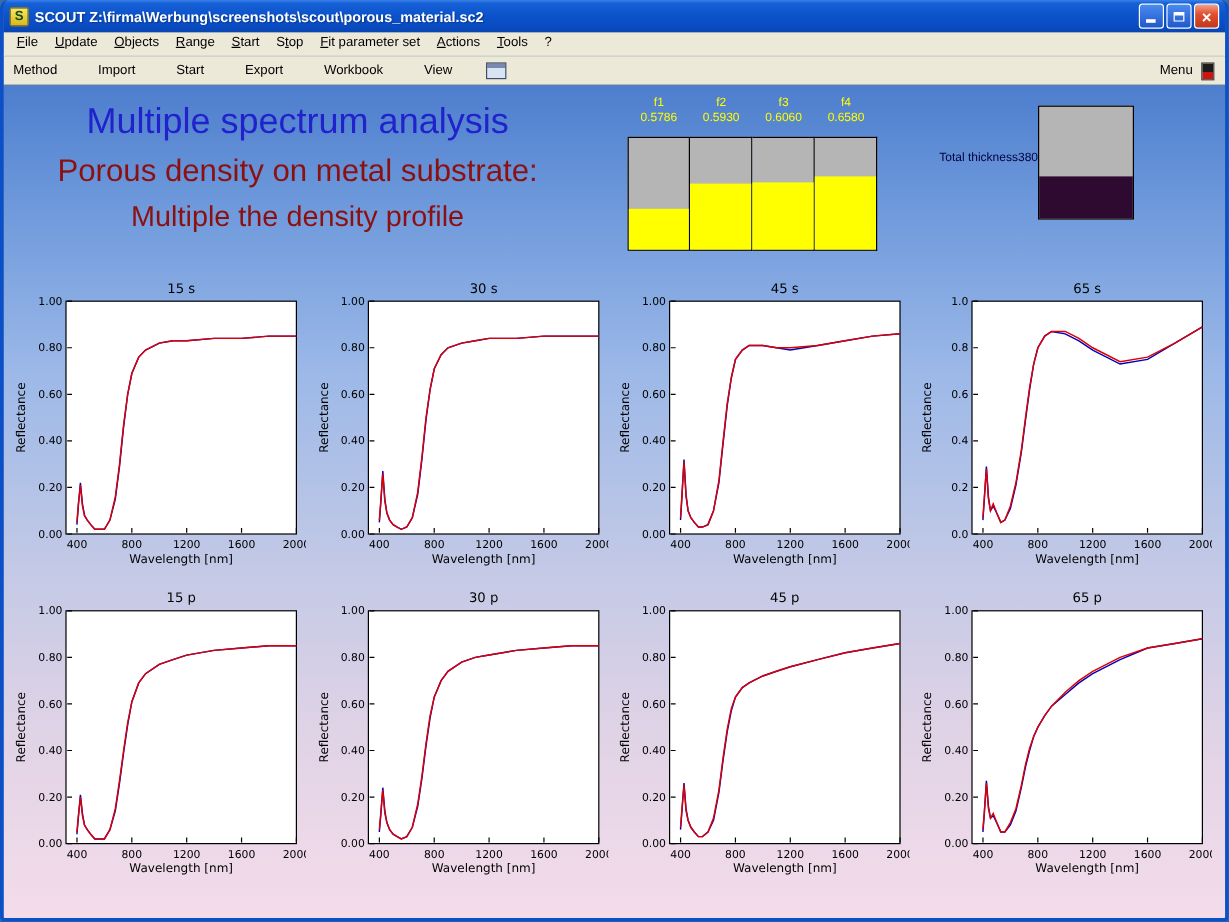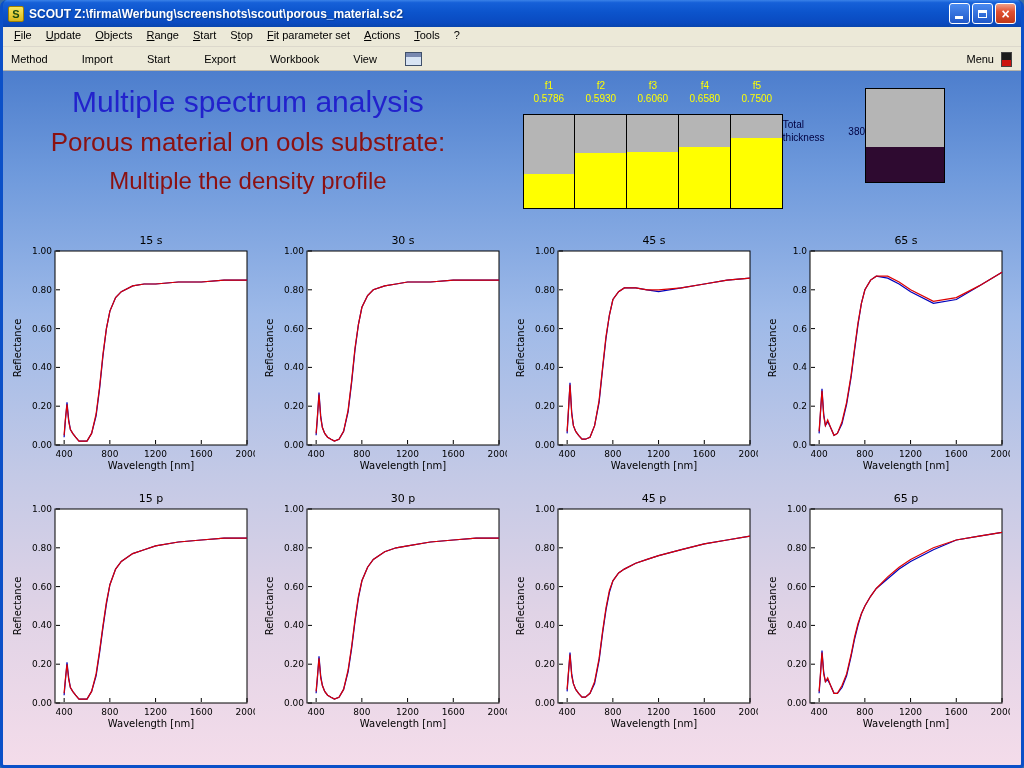--- a/index.html
+++ b/index.html
@@ -94,21 +94,21 @@
       <span>Menu</span>
       <span class="indicator"></span>
     </div>
   </div>
 
   <div class="main">
 
     <div class="header-row">
       <div class="titles">
         <div class="main-title">Multiple spectrum analysis</div>
-        <div class="sub1">Porous material on ools substrate:</div>
+        <div class="sub1">Porous density on metal substrate:</div>
         <div class="sub2">Multiple the density profile</div>
       </div>
 
       <div class="fit-params" id="fit-params">
           <div class="fp-col">
             <div class="fp-label">f1</div>
             <div class="fp-value">0.5786</div>
             <div class="fp-bar" style="background: rgb(181, 181, 181);">
               <div class="fp-fill" style="background: rgb(255, 255, 0); height: 37.1%;"></div>
             </div>
@@ -127,27 +127,20 @@
               <div class="fp-fill" style="background: rgb(255, 255, 0); height: 60.6%;"></div>
             </div>
           </div>
           <div class="fp-col">
             <div class="fp-label">f4</div>
             <div class="fp-value">0.6580</div>
             <div class="fp-bar" style="background: rgb(181, 181, 181);">
               <div class="fp-fill" style="background: rgb(255, 255, 0); height: 65.8%;"></div>
             </div>
           </div>
-          <div class="fp-col">
-            <div class="fp-label">f5</div>
-            <div class="fp-value">0.7500</div>
-            <div class="fp-bar" style="background: rgb(181, 181, 181);">
-              <div class="fp-fill" style="background: rgb(255, 255, 0); height: 75%;"></div>
-            </div>
-          </div>
         </div>
 
       <div class="thickness">
         <div class="th-label">Total thickness</div>
         <div class="th-value">380</div>
         <div class="th-bar">
           <div class="th-fill" id="th-fill" style="height: 38%; background: rgb(46, 10, 48);"></div>
         </div>
       </div>
     </div>

